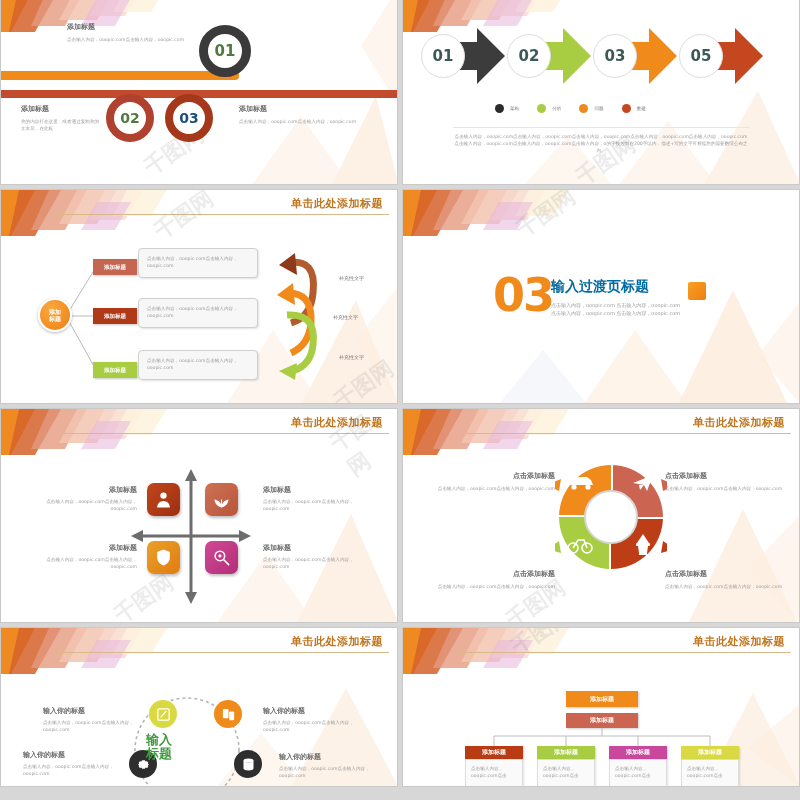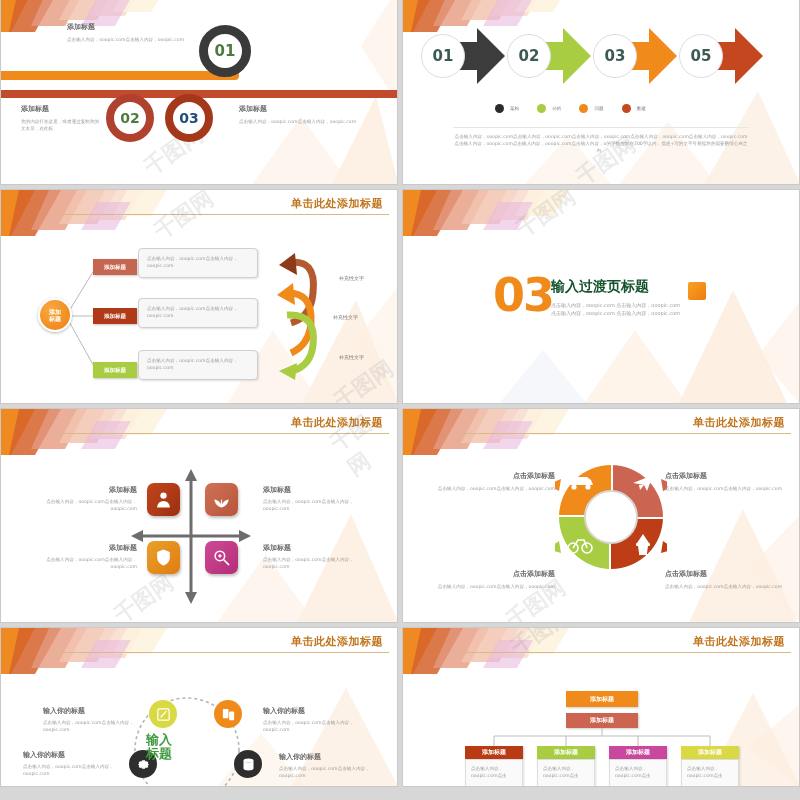--- a/index.html
+++ b/index.html
@@ -73,21 +73,21 @@
           box-shadow:1px 1px 2px rgba(0,0,0,.22); }
   .txtbox { position:absolute; width:120px; height:30px; border:1px solid #cfcfcf;
             border-radius:4px; background:#f7f7f7; box-shadow:1px 1px 2px rgba(0,0,0,.12);
             padding:6px 8px; }
   .sup { position:absolute; font-size:5px; color:#6f6f6f; font-family:"DejaVu Sans",sans-serif; }
 
   
   .big03 { position:absolute; left:90px; top:78px; font:bold 46px "DejaVu Sans",sans-serif;
            color:#f08a1b; letter-spacing:-2px; }
   .s4t { position:absolute; left:148px; top:88px; font:bold 14px "DejaVu Sans",sans-serif;
-         color:#14532d; }
+         color:#0369a1; }
   .s4sq { position:absolute; left:285px; top:92px; width:18px; height:18px;
           background:linear-gradient(135deg,#f9a125,#ed7d10); border-radius:2px; }
 
   
   .tile { position:absolute; width:33px; height:33px; border-radius:7px;
           box-shadow:1px 2px 3px rgba(0,0,0,.25); display:flex; align-items:center;
           justify-content:center; }
 
   
   .donut { position:absolute; left:152px; top:52px; width:112px; height:112px; }

